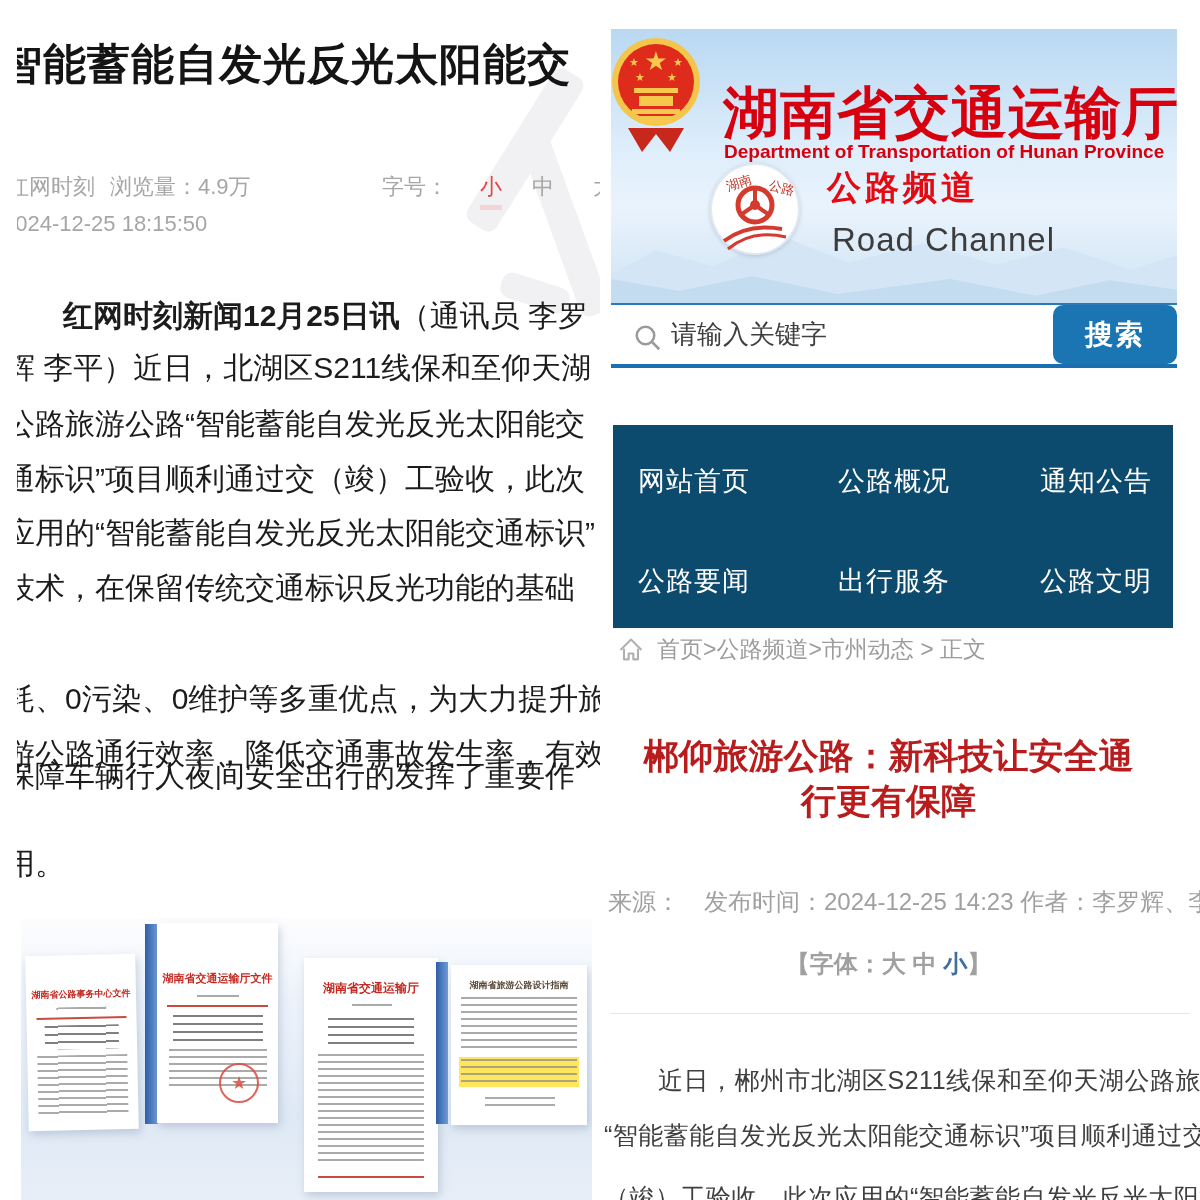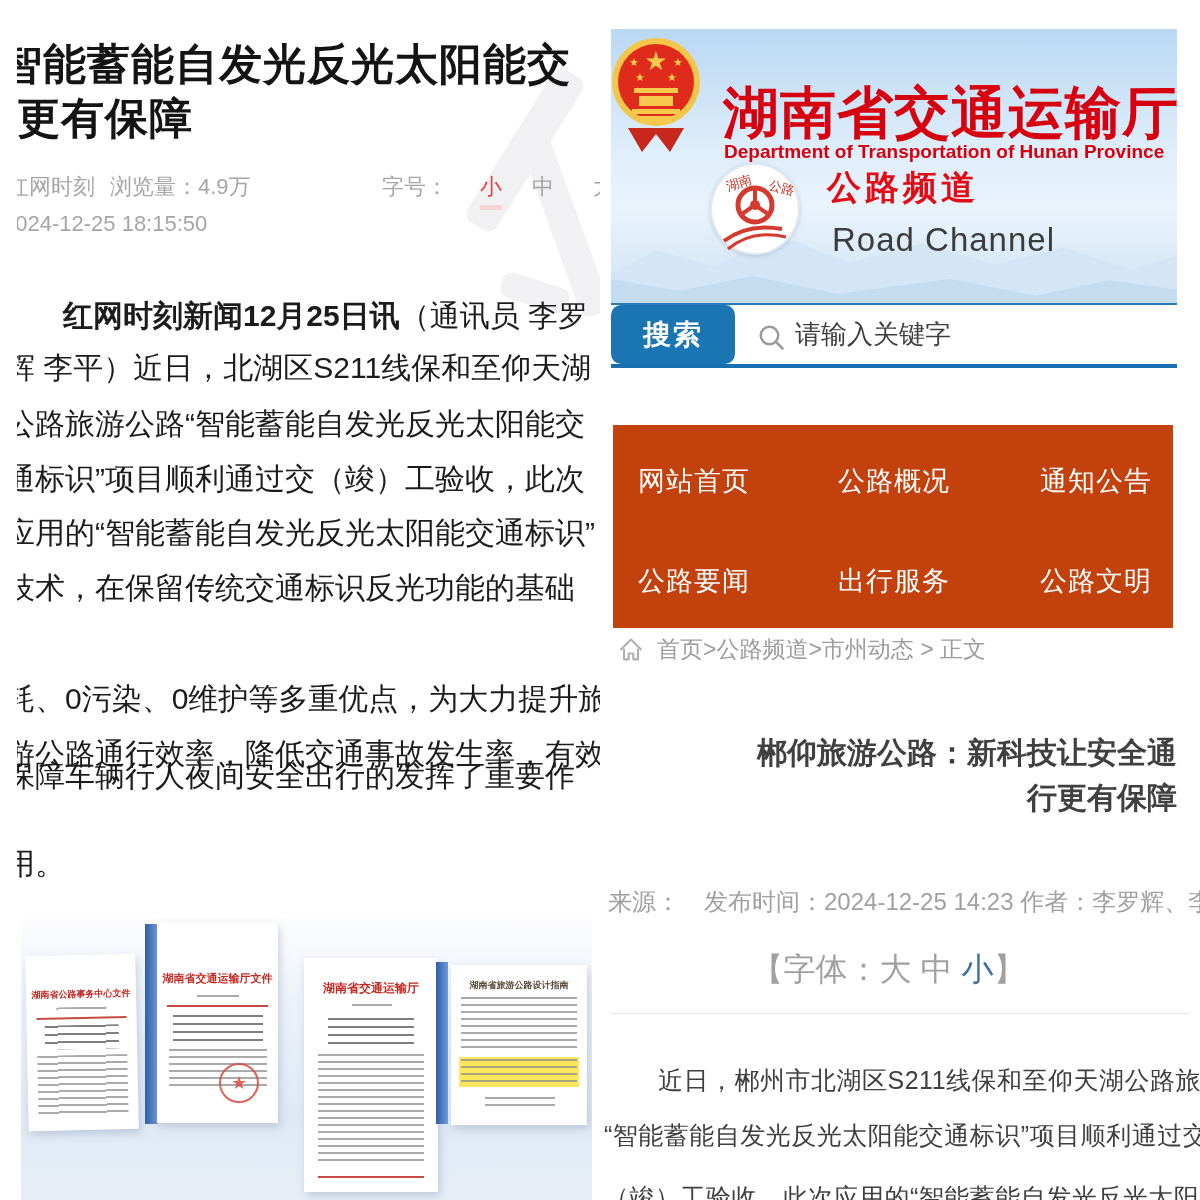--- a/index.html
+++ b/index.html
@@ -47,48 +47,47 @@
   #hn-logo { left:99px; top:134px; width:90px; height:92px; background:#fff; border-radius:50%;
       border:2px solid #e0e8f0; box-shadow:0 1px 4px rgba(100,120,150,.3); }
 
   #search-row { left:11px; top:303px; width:566px; height:65px; background:#fff;
       border-top:2px solid #2b7ab8; border-bottom:4px solid #1a6fb0; display:flex; }
   #search-input { position:relative; flex:1; display:flex; align-items:center; }
   #search-placeholder { color:#3f3f3f; font-size:26px; margin-left:60px; }
   #search-btn { width:124px; background:#1a75b2; border-radius:10px; color:#fff; font-size:28px; font-weight:bold;
       display:flex; align-items:center; justify-content:center; cursor:pointer; letter-spacing:2px; }
 
-  #nav-box { left:13px; top:425px; width:560px; height:203px; background:#c2410c; }
+  #nav-box { left:13px; top:425px; width:560px; height:203px; background:#0c4a6e; }
   .nav-item { position:absolute; color:#fff; font-size:27px; white-space:nowrap; cursor:pointer; letter-spacing:1px; }
 
   #breadcrumb { left:17px; top:634px; display:flex; align-items:center; color:#9c9c9c; font-size:23px; }
   #breadcrumb svg { margin-right:12px; }
 
-  .rtitle { position:absolute; left:0; width:577px; text-align:right; font-size:30px; font-weight:bold; color:#404040;
+  .rtitle { position:absolute; left:0; width:577px; text-align:center; font-size:35px; font-weight:bold; color:#b91c1c;
       white-space:nowrap; }
   #rmeta { left:8px; top:886px; font-size:24px; color:#a0a0a0; white-space:nowrap; }
-  #rfont-row { left:0; top:948px; width:577px; text-align:center; font-size:32px; color:#a0a0a0; }
+  #rfont-row { left:0; top:948px; width:577px; text-align:center; font-size:24px; color:#a0a0a0;font-weight:bold; }
   #rfont-row .fsmall { color:#3f6f9e; }
   #rdivider { left:10px; top:1013px; width:580px; height:1px; background:#e6e6e6; }
   .rline { position:absolute; white-space:nowrap; font-size:25px; color:#3f3f3f; letter-spacing:0.5px; }
 </style>
 </head>
 <body>
 
 <div id="stage">
 
   <div id="left-panel" class="abs">
 
     <div class="abs wm" style="left:508px;top:60px;width:34px;height:180px;transform:rotate(32deg);"></div>
     <div class="abs wm" style="left:548px;top:120px;width:30px;height:200px;transform:rotate(-20deg);"></div>
     <div class="abs wm" style="left:500px;top:280px;width:70px;height:26px;transform:rotate(18deg);"></div>
 
     <div id="left-page" class="abs">
       <div class="abs ltitle" style="left:-18px;top:36px;">智能蓄能自发光反光太阳能交</div>
-      <div class="abs ltitle" style="left:0px;top:90px;">更有保障</div>
 
       <div class="abs lmeta" style="left:-10px;top:172px;">红网时刻</div>
       <div class="abs lmeta" style="left:93px;top:172px;">浏览量：4.9万</div>
       <div class="abs lmeta" style="left:365px;top:172px;">字号：</div>
       <div class="abs lmeta fsz-small" style="left:463px;top:172px;">小</div>
       <div class="abs lmeta" style="left:515px;top:172px;">中</div>
       <div class="abs lmeta" style="left:576px;top:172px;">大</div>
       <div class="abs lmeta" style="left:-14px;top:211px;">2024-12-25 18:15:50</div>
 
       <div class="lline" style="left:46px;top:296px;">
@@ -178,28 +177,28 @@
           <path d="M16 84 Q40 64 74 72" stroke="#d43a2e" stroke-width="3" fill="none"></path>
           <text x="16" y="26" font-size="13" fill="#c23227" transform="rotate(-18 16 26)">湖南</text>
           <text x="56" y="24" font-size="13" fill="#c23227" transform="rotate(14 56 24)">公路</text>
         </svg>
       </div>
       <div class="abs" id="channel-cn">公路频道</div>
       <div class="abs" id="channel-en">Road Channel</div>
     </div>
 
     <div id="search-row" class="abs">
-      <div id="search-btn">搜索</div>
       <div id="search-input">
         <svg class="abs" style="left:22px;top:18px;" width="30" height="30" viewBox="0 0 24 24">
           <circle cx="10" cy="10" r="7" fill="none" stroke="#9a9a9a" stroke-width="2"></circle>
           <line x1="15" y1="15" x2="21" y2="21" stroke="#9a9a9a" stroke-width="2"></line>
         </svg>
         <span id="search-placeholder">请输入关键字</span>
       </div>
+      <div id="search-btn">搜索</div>
     </div>
 
     <div id="nav-box" class="abs">
       <div class="nav-item" style="left:25px;top:38px;">网站首页</div>
       <div class="nav-item" style="left:225px;top:38px;">公路概况</div>
       <div class="nav-item" style="left:427px;top:38px;">通知公告</div>
       <div class="nav-item" style="left:25px;top:138px;">公路要闻</div>
       <div class="nav-item" style="left:225px;top:138px;">出行服务</div>
       <div class="nav-item" style="left:427px;top:138px;">公路文明</div>
     </div>

